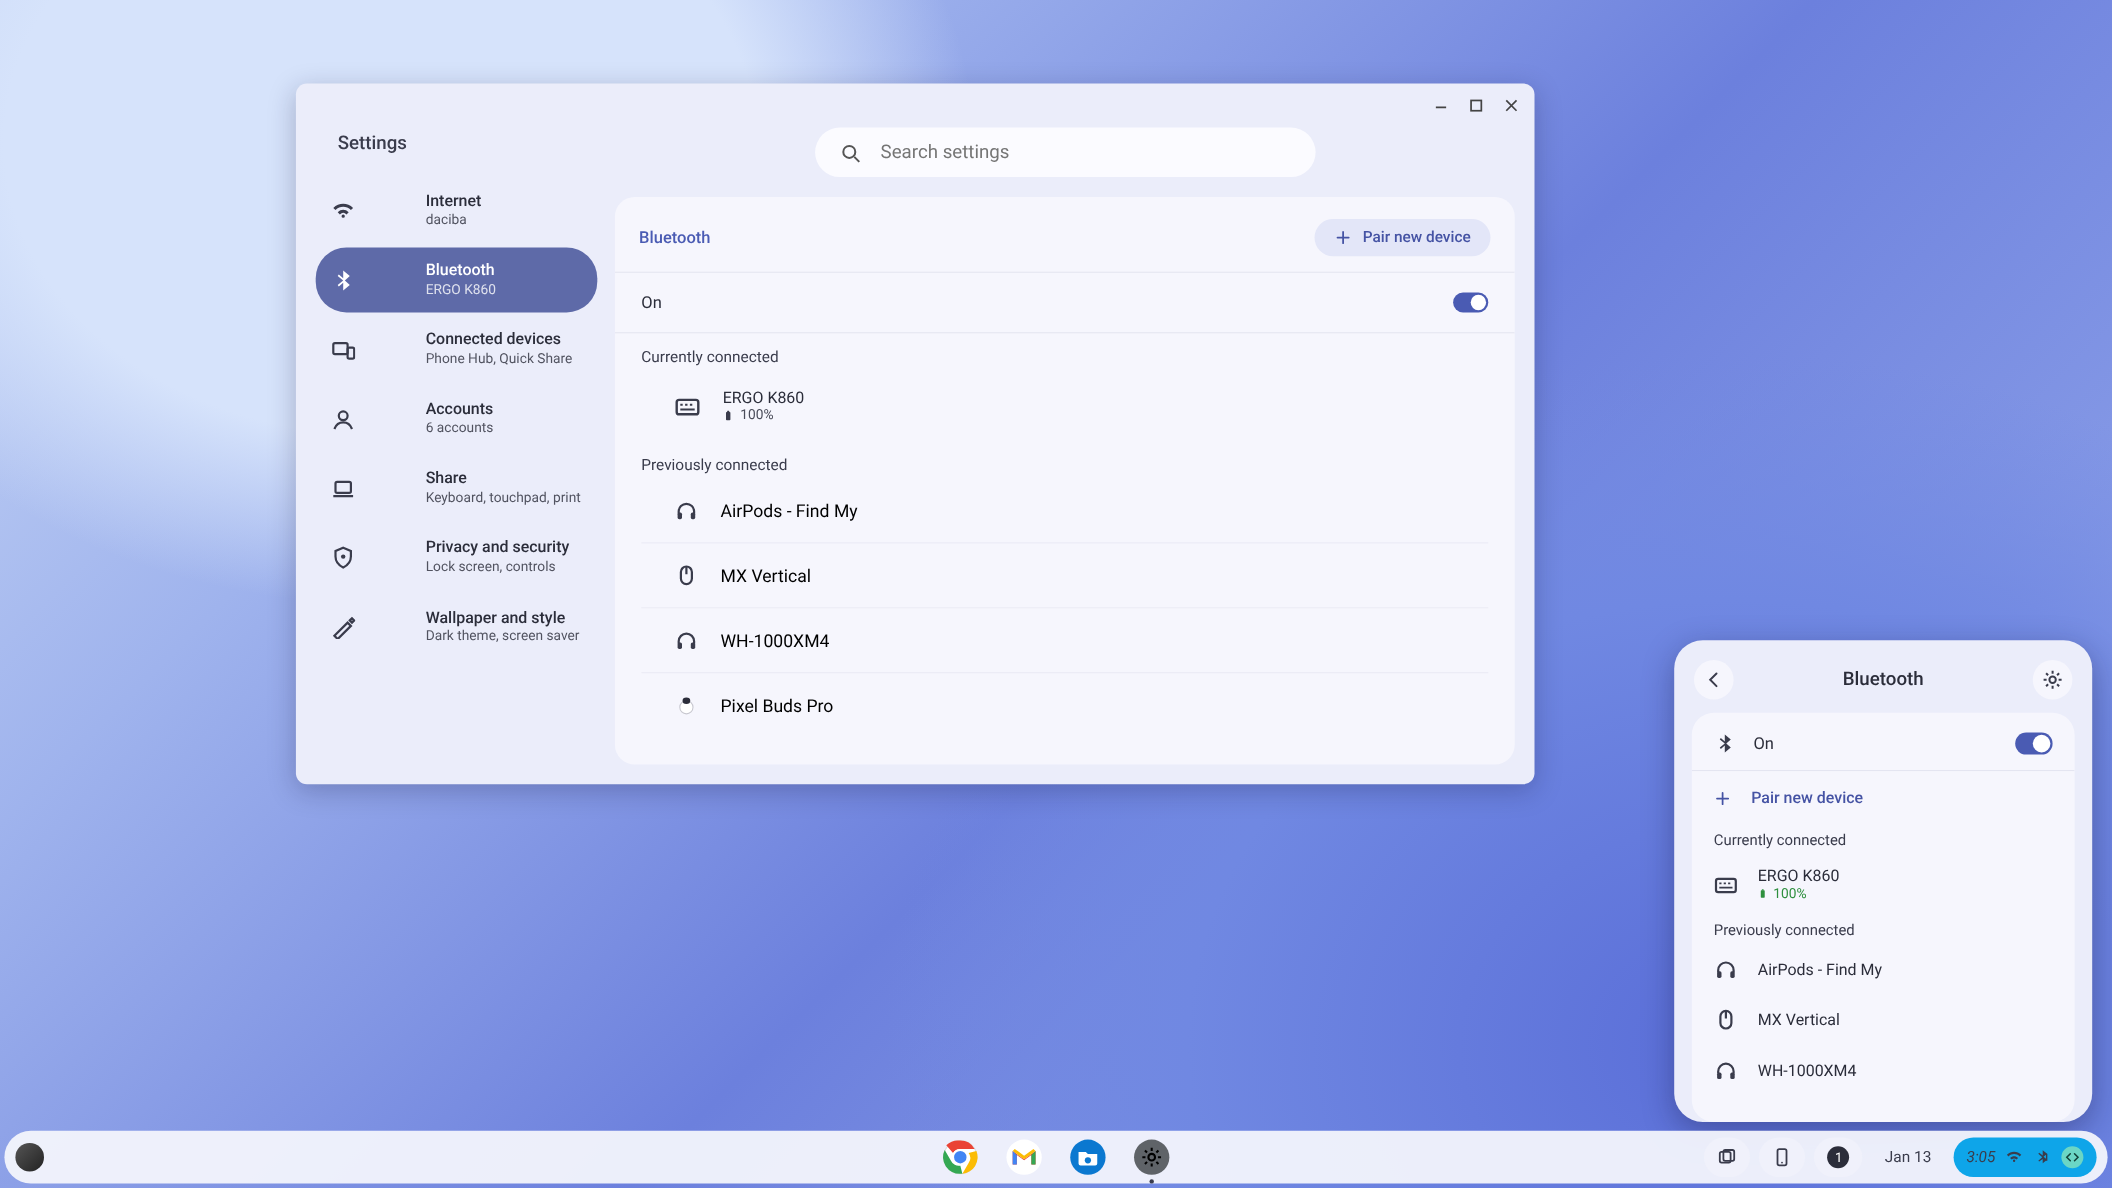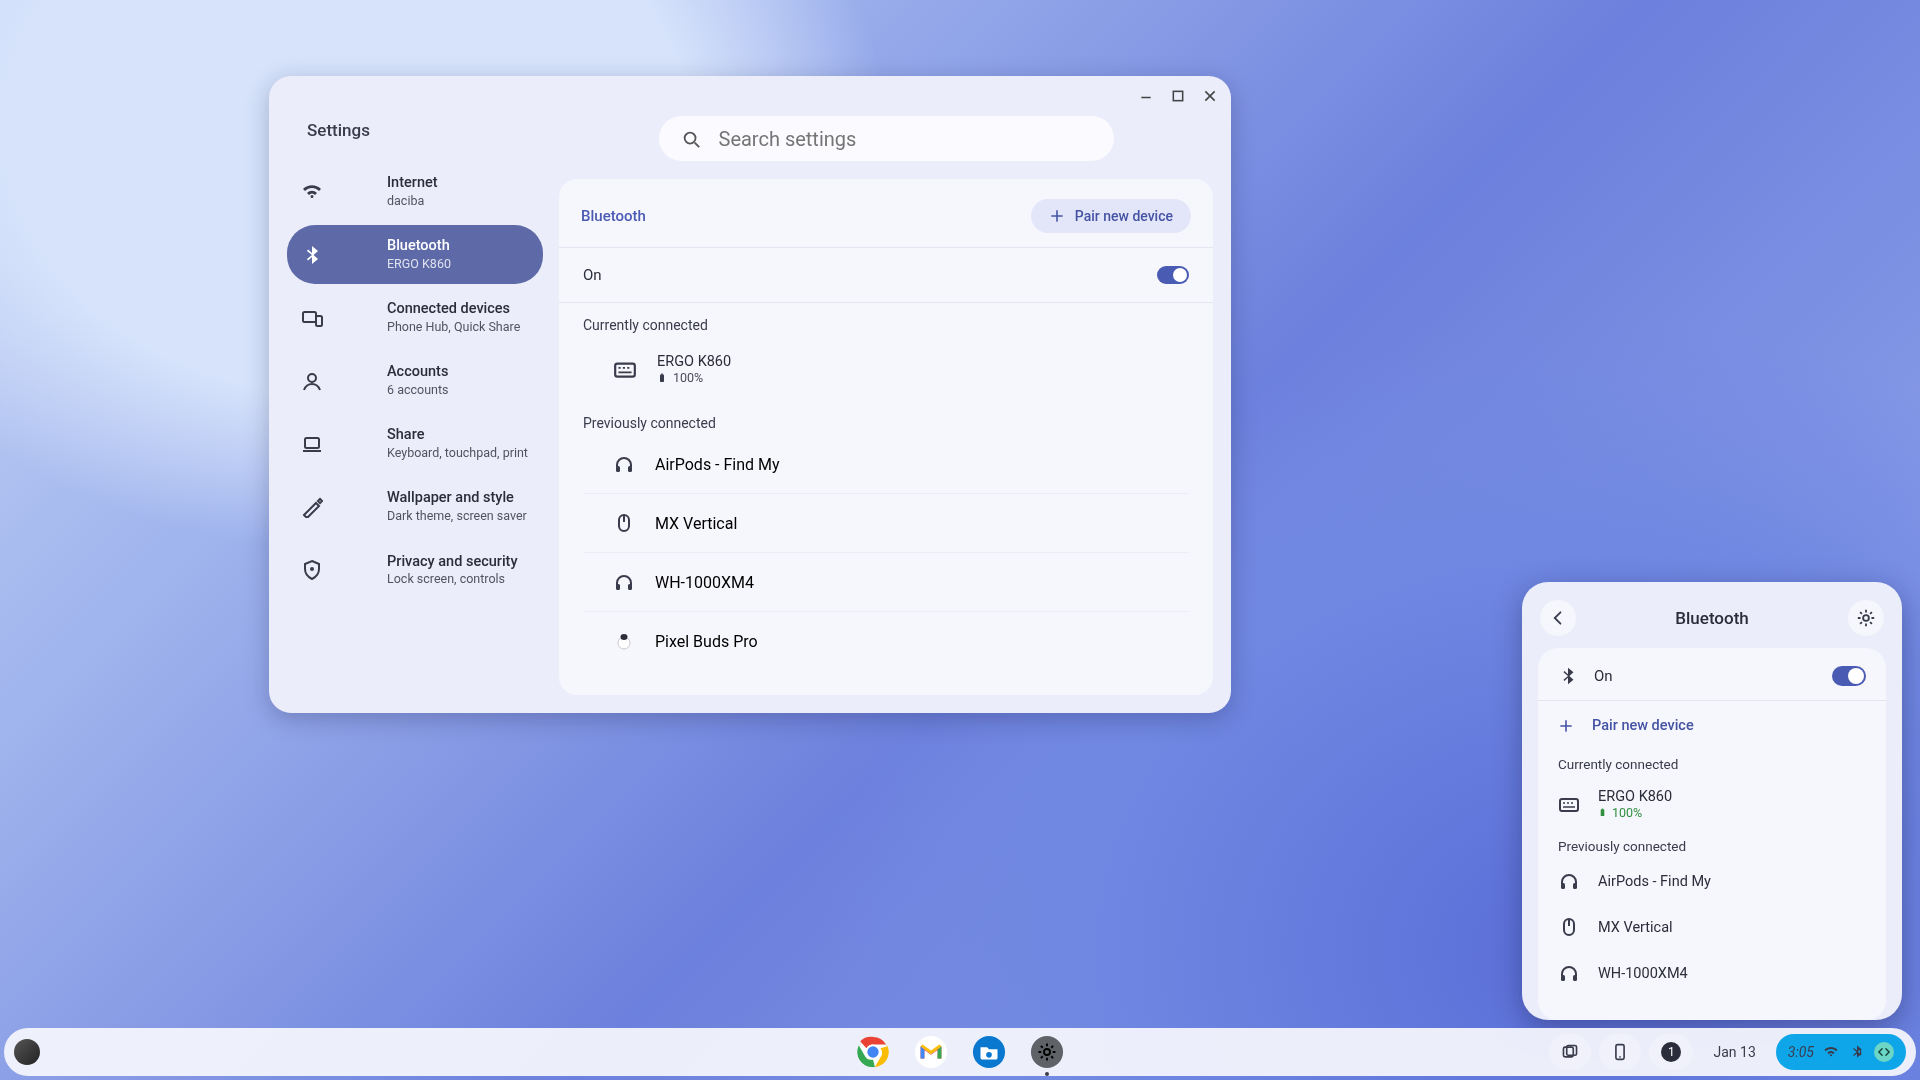--- a/index.html
+++ b/index.html
@@ -9,23 +9,23 @@
     background: radial-gradient(ellipse 900px 700px at 18% 12%, #d6e3fb 0%, #d6e3fb 38%, rgba(214,227,251,0) 60%),
                 radial-gradient(ellipse 1100px 900px at 82% 88%, #5a6ed8 0%, #7088e2 45%, rgba(112,136,226,0) 70%),
                 linear-gradient(135deg, #c9d8f6 0%, #9fb3ed 25%, #6c80dd 55%, #8599e6 80%, #b7c6f2 100%);
     position: relative;
   }
 
   
   .window {
     position: absolute;
     left: 269px; top: 76px;
-    width: 962px; height: 637px;
+    width: 1126px; height: 637px;
     background: #ebedfa;
-    border-radius: 22px;
+    border-radius: 10px;
     box-shadow: 0 6px 24px rgba(20,20,60,.25);
     display: flex; flex-direction: column;
     overflow: hidden;
   }
   .titlebar {
     height: 40px;
     display: flex; align-items: center; justify-content: flex-end;
     padding: 0 14px; gap: 18px;
   }
   .titlebar .tctl { width: 14px; height: 14px; color: #444; display:flex;align-items:center;justify-content:center; cursor:pointer;}
@@ -49,21 +49,21 @@
 
   
   .main { flex:1; padding: 0 18px 18px 0; display:flex; flex-direction:column; }
   .searchbar {
     margin: 0 auto 18px auto;
     width: 455px; height: 45px;
     background: #fbfbff; border-radius: 24px;
     display:flex; align-items:center; gap: 18px; padding: 0 22px;
     color:#555;
   }
-  .searchbar input { border:none; outline:none; background:transparent; flex:1; font-size:20px; color:#be185d;}
+  .searchbar input { border:none; outline:none; background:transparent; flex:1; font-size:17px; color:#be185d;}
   .card {
     background:#f6f6fd; border-radius:18px; flex:1; overflow:hidden;
     display:flex; flex-direction:column;
   }
   .card-head {
     display:flex; align-items:center; justify-content:space-between;
     padding: 20px 22px 14px 22px;
   }
   .card-head .title { color:#4a5bb3; font-size:15px; font-weight:500; }
   .pill-btn {
@@ -327,37 +327,37 @@
               </svg>
             </span>
           <span class="texts">
               <span class="label">Share</span>
               <span class="sub">Keyboard, touchpad, print</span>
             </span>
         </div>
         <div class="navitem">
           <span class="icon">
               <svg width="22" height="22" viewBox="0 0 22 22">
+                <use href="#i-shield"></use>
+              </svg>
+            </span>
+          <span class="texts">
+              <span class="label">Privacy and security</span>
+              <span class="sub">Lock screen, controls</span>
+            </span>
+        </div>
+        <div class="navitem">
+          <span class="icon">
+              <svg width="22" height="22" viewBox="0 0 22 22">
                 <use href="#i-style"></use>
               </svg>
             </span>
           <span class="texts">
               <span class="label">Wallpaper and style</span>
               <span class="sub">Dark theme, screen saver</span>
-            </span>
-        </div>
-        <div class="navitem">
-          <span class="icon">
-              <svg width="22" height="22" viewBox="0 0 22 22">
-                <use href="#i-shield"></use>
-              </svg>
-            </span>
-          <span class="texts">
-              <span class="label">Privacy and security</span>
-              <span class="sub">Lock screen, controls</span>
             </span>
         </div>
       </div>
     </aside>
 
     <main class="main">
       <div class="searchbar">
         <span>
             <svg width="20" height="20" viewBox="0 0 22 22">
               <use href="#i-search"></use>

